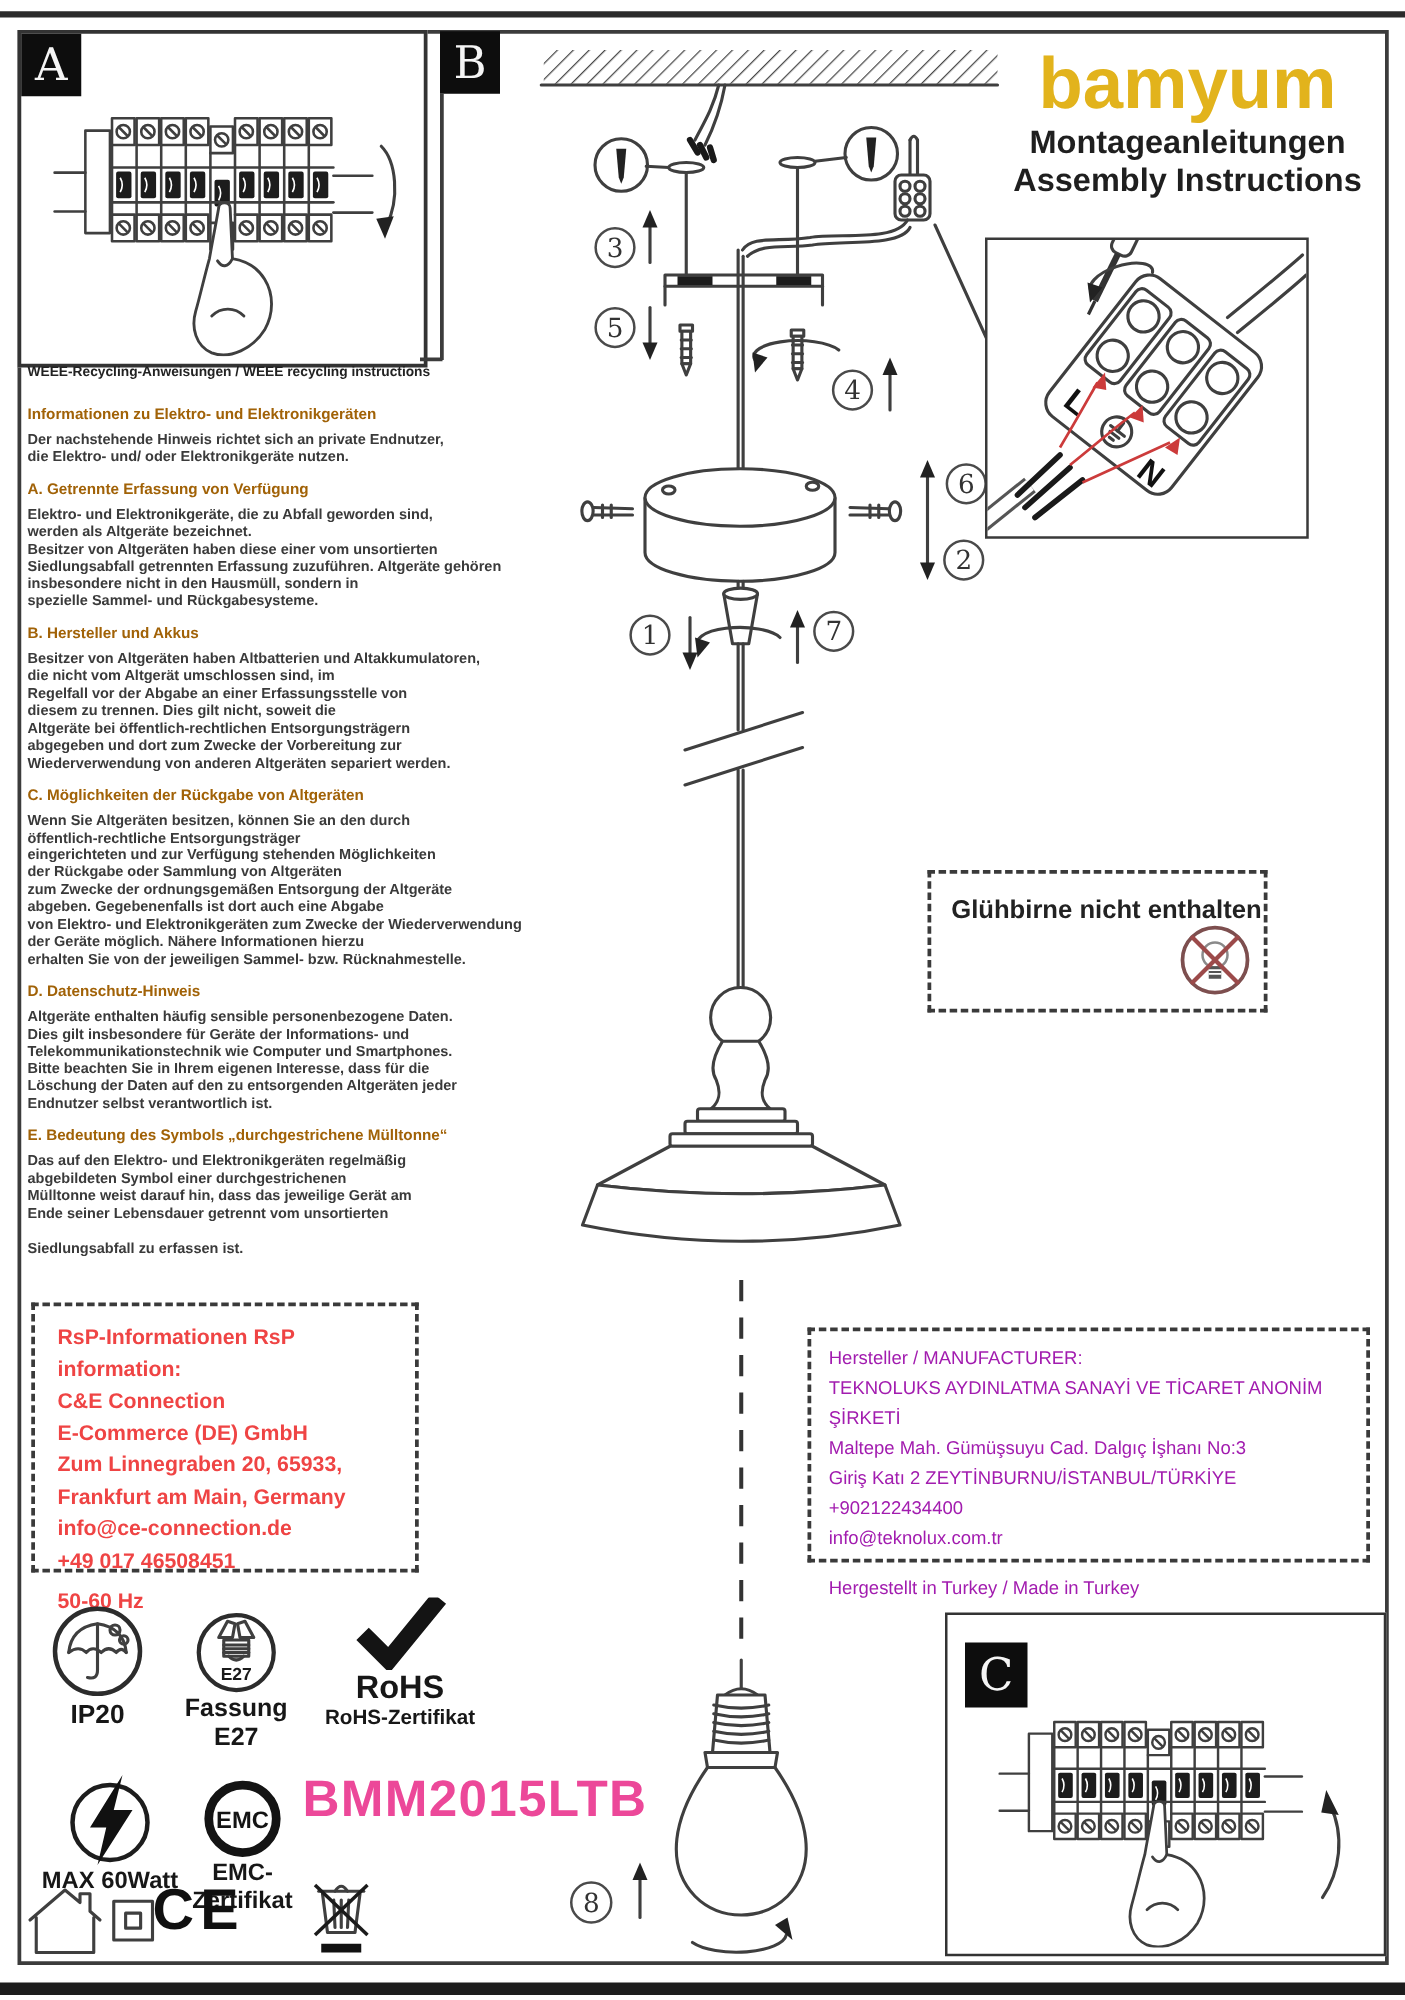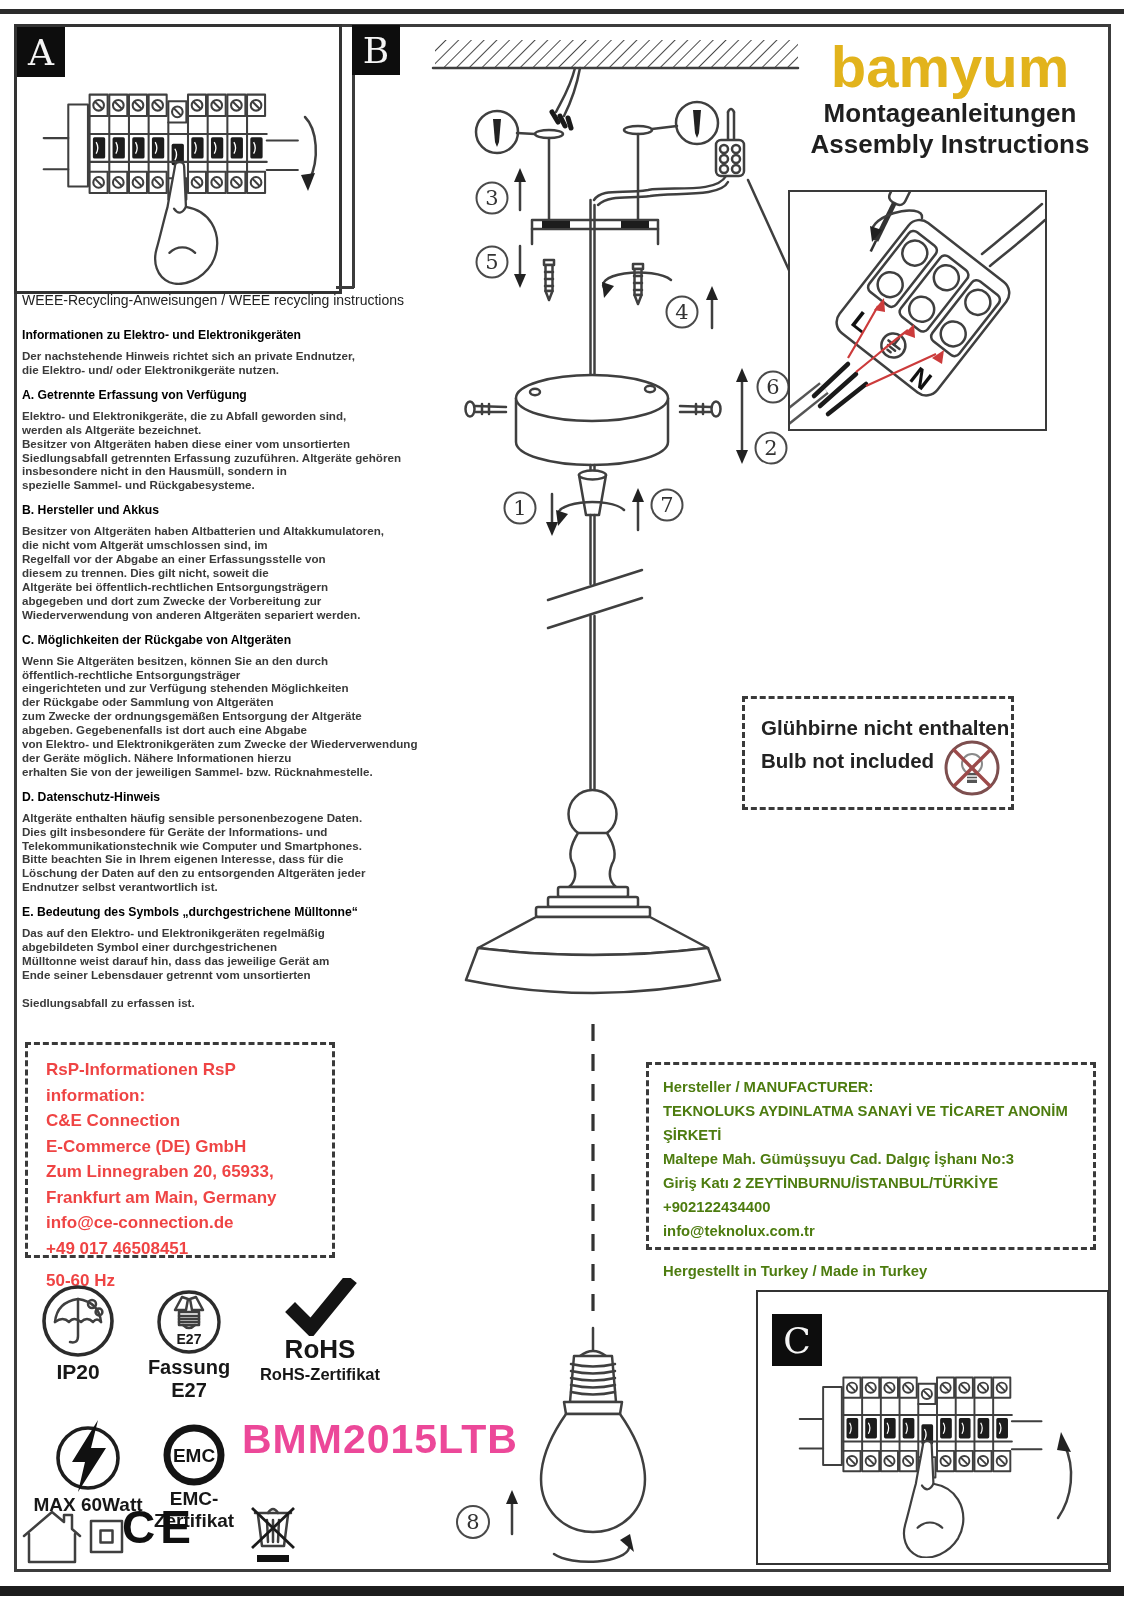--- a/index.html
+++ b/index.html
@@ -6,35 +6,35 @@
   .page{position:relative;width:1124px;height:1600px;background:#ffffff;overflow:hidden;
         font-family:"Liberation Sans",sans-serif;color:#2e2e2e;}
   .abs{position:absolute;}
   .topbar{left:0;top:9px;width:1124px;height:5px;background:#2b2b2b;}
   .botbar{left:0;top:1586px;width:1124px;height:10px;background:#1d1d1d;}
   .frame{left:14px;top:24px;width:1091px;height:1542px;border:3px solid #3c3c3c;}
   .panelbox{border:3px solid #333;background:#fff;}
   .plabel{width:48px;height:50px;background:#0d0d0d;color:#f5f5f5;display:flex;align-items:center;justify-content:center;
           font-family:"DejaVu Serif",serif;font-size:36px;font-weight:400;}
   .weee{left:22px;top:292px;width:424px;}
-  .weee-title{font-size:14px;font-weight:400;color:#222;margin-bottom:20px;}
-  .weee h4{font-size:12.2px;font-weight:800;color:#000000;margin:11px 0 7px 0;}
+  .weee-title{font-size:11px;font-weight:700;color:#222;margin-bottom:20px;}
+  .weee h4{font-size:12.2px;font-weight:800;color:#a16207;margin:11px 0 7px 0;}
   .weee p{font-size:11.6px;font-weight:600;color:#3a3a3a;line-height:1.2;margin:0;white-space:pre-line;}
   .brand{left:800px;top:36px;width:300px;text-align:center;}
   .brand-word{font-size:58px;font-weight:800;letter-spacing:0px;line-height:62px;}
   .brand-sub{font-size:26px;font-weight:700;color:#1f1f1f;line-height:31px;}
   .dashedbox{border:3px dashed #3a3a3a;background:#fff;}
   .bulbbox{left:742px;top:696px;width:266px;height:108px;}
   .bulbbox .t{font-size:20.5px;font-weight:600;color:#222;margin:12px 0 0 16px;line-height:33px;}
   .rspbox{left:25px;top:1042px;width:304px;height:210px;}
   .rspbox .ln{font-size:17px;font-weight:700;color:#ef4444;line-height:25.5px;margin-left:18px;}
   .rspbox .first{margin-top:12px;}
   .rspbox .gap{margin-top:7px;}
   .mfgbox{left:646px;top:1062px;width:444px;height:182px;}
-  .mfgbox .ln{font-size:14.8px;font-weight:700;color:#4d7c0f;line-height:24px;margin-left:14px;}
+  .mfgbox .ln{font-size:14.8px;font-weight:400;color:#a21caf;line-height:24px;margin-left:14px;}
   .mfgbox .first{margin-top:10px;}
   .mfgbox .made{margin-top:16px;}
   .cap{font-weight:800;color:#171717;text-align:center;}
   .model{left:242px;top:1416px;font-size:41px;font-weight:800;color:#ec4899;letter-spacing:1px;}
   .ce-text{left:122px;top:1500px;font-size:46px;font-weight:800;color:#101010;letter-spacing:5px;}
   svg{display:block;}
   .s{stroke:#3f3f3f;fill:none;stroke-width:2.5;stroke-linecap:round;stroke-linejoin:round;}
   .sf{stroke:#3f3f3f;fill:#ffffff;stroke-width:2.5;stroke-linejoin:round;}
   .dark{fill:#1c1c1c;}
   .stepc{stroke:#4a4a4a;fill:#fff;stroke-width:2;}
@@ -380,21 +380,20 @@
         <path d="M76,194 C98,184 124,172 146,162"></path>
       </g>
       <polygon points="84,118 94,106 95,120" fill="#cc3b3b"></polygon>
       <polygon points="114,142 124,132 125,146" fill="#cc3b3b"></polygon>
       <polygon points="142,166 154,158 152,172" fill="#cc3b3b"></polygon>
     </svg>
   </div>
 
   <div class="abs dashedbox bulbbox">
     <div class="t">Glühbirne nicht enthalten</div>
-    <div class="t" style="margin-top:0;">Bulb not included</div>
     <svg class="abs" style="left:196px;top:38px;" width="62" height="62" viewBox="0 0 62 62">
       <circle cx="31" cy="31" r="26" fill="none" stroke="#7d4f4f" stroke-width="3"></circle>
       <circle cx="31" cy="27" r="10" fill="none" stroke="#8a8a8a" stroke-width="2"></circle>
       <rect x="26" y="36" width="10" height="10" fill="#555"></rect>
       <line x1="26" y1="39" x2="36" y2="39" stroke="#fff" stroke-width="1.4"></line>
       <line x1="26" y1="42" x2="36" y2="42" stroke="#fff" stroke-width="1.4"></line>
       <line x1="12" y1="12" x2="50" y2="50" stroke="#9c4a4a" stroke-width="3.4"></line>
       <line x1="50" y1="12" x2="12" y2="50" stroke="#9c4a4a" stroke-width="3.4"></line>
     </svg>
   </div>

